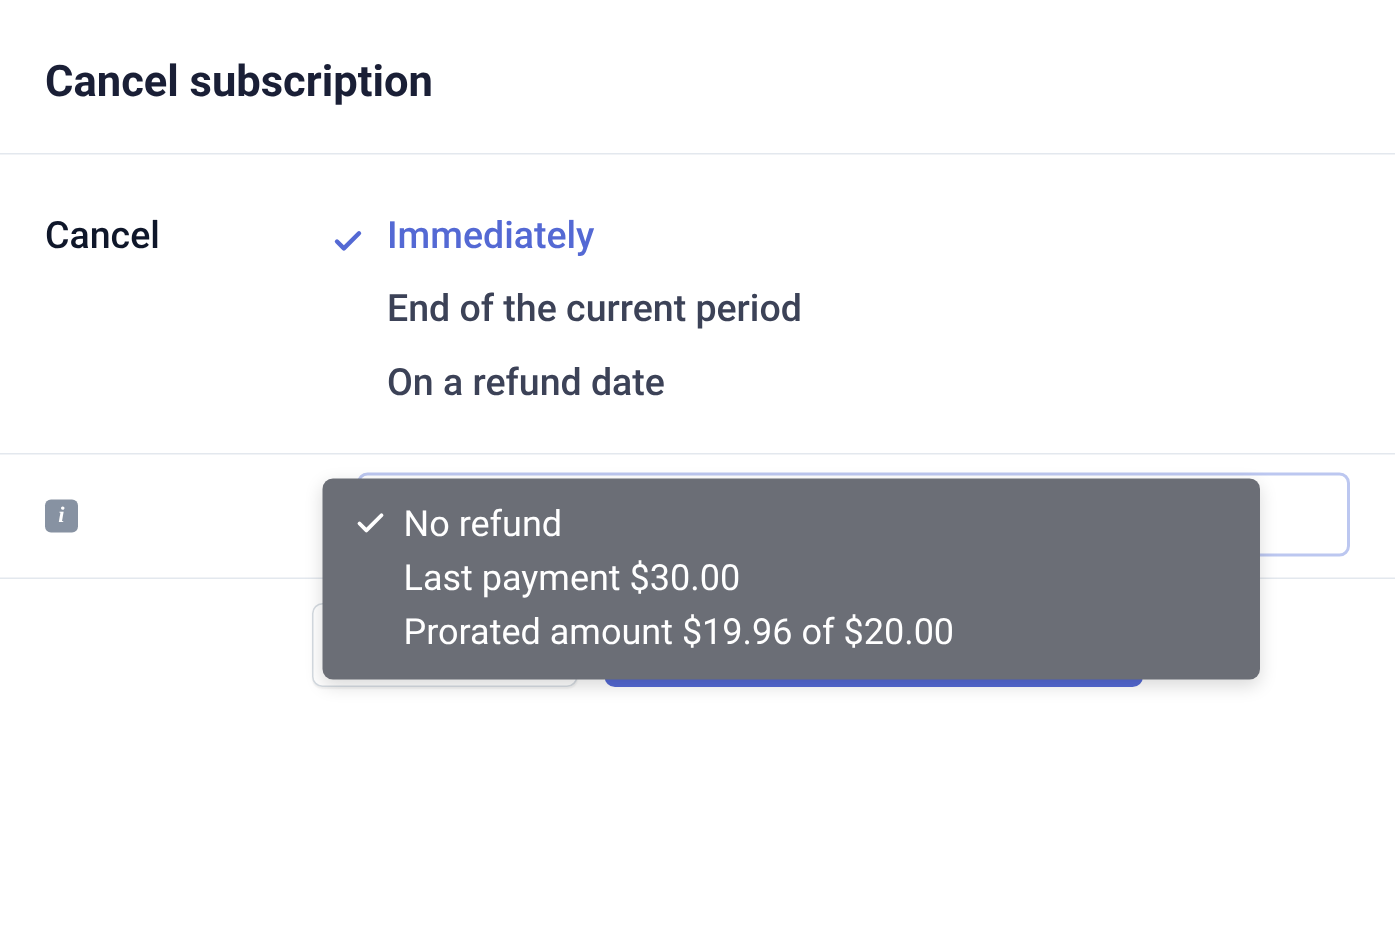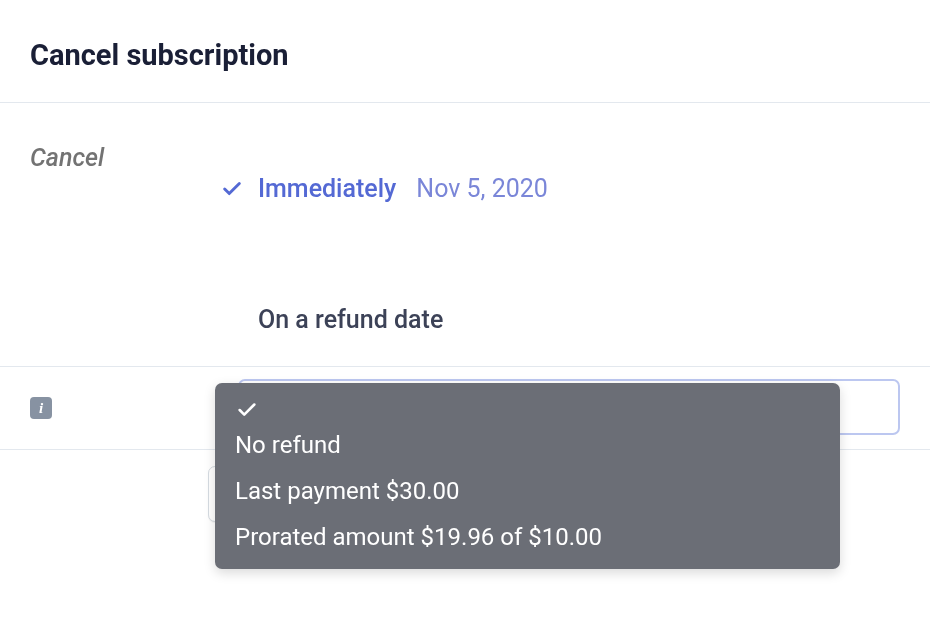--- a/index.html
+++ b/index.html
@@ -45,34 +45,32 @@
     .label-col {
       width: 190px;
       flex-shrink: 0;
       display: flex;
       align-items: center;
       gap: 10px;
     }
     .label {
       font-size: 25px;
       font-weight: 500;
-      color: #737373;
-      font-style: italic;
+      color: #0f172a;
     }
     .options {
       display: flex;
       flex-direction: column;
       gap: 20px;
     }
     .option-row {
       display: flex;
-      align-items: center;
+      align-items: flex-end;
       gap: 14px;
       cursor: pointer;
-      margin-top: 31px;
     }
     .check-slot {
       width: 24px;
       display: flex;
       align-items: center;
       justify-content: center;
     }
     .option-label {
       font-size: 25px;
       font-weight: 500;
@@ -123,26 +121,26 @@
       left: -5px;
       background: #6b6e76;
       border-radius: 7px;
       padding: 12px 20px 14px 20px;
       box-shadow: 0 4px 12px rgba(0,0,0,0.15);
       min-width: 625px;
       z-index: 10;
     }
     .dropdown-item {
       display: flex;
+      align-items: center;
       color: #ffffff;
       font-size: 24px;
       padding: 4px 0;
       cursor: pointer;
       gap: 10px;
-      flex-direction: column;
     }
     .dropdown-check-slot {
       width: 24px;
       display: flex;
       align-items: center;
       justify-content: center;
     }
     .footer {
       display: flex;
       gap: 18px;
@@ -212,24 +210,24 @@
       <span class="label">Cancel</span>
     </div>
     <div class="options">
       <div class="option-row">
         <span class="check-slot">
           <svg class="check-svg" viewBox="0 0 24 24" fill="none" stroke="#5469d4" stroke-width="3.2" stroke-linecap="round" stroke-linejoin="round">
               <polyline points="4 12 9 17 20 6"></polyline>
             </svg>
         </span>
         <span class="option-label selected">Immediately</span>
-        <span class="option-date selected">Nov 5, 2020</span>
       </div>
       <div class="option-row">
         <span class="check-slot"></span>
+        <span class="option-label">End of the current period</span>
       </div>
       <div class="option-row">
         <span class="check-slot"></span>
         <span class="option-label">On a refund date</span>
       </div>
     </div>
   </div>
 
   <div class="divider"></div>
 
@@ -247,21 +245,21 @@
               </svg>
           </span>
           <span>No refund</span>
         </div>
         <div class="dropdown-item">
           <span class="dropdown-check-slot"></span>
           <span>Last payment $30.00</span>
         </div>
         <div class="dropdown-item">
           <span class="dropdown-check-slot"></span>
-          <span>Prorated amount $19.96 of $10.00</span>
+          <span>Prorated amount $19.96 of $20.00</span>
         </div>
       </div>
     </div>
   </div>
 
   <div class="divider"></div>
 
   <div class="footer">
     <button class="btn btn-secondary">
       <span>Don't cancel</span>

